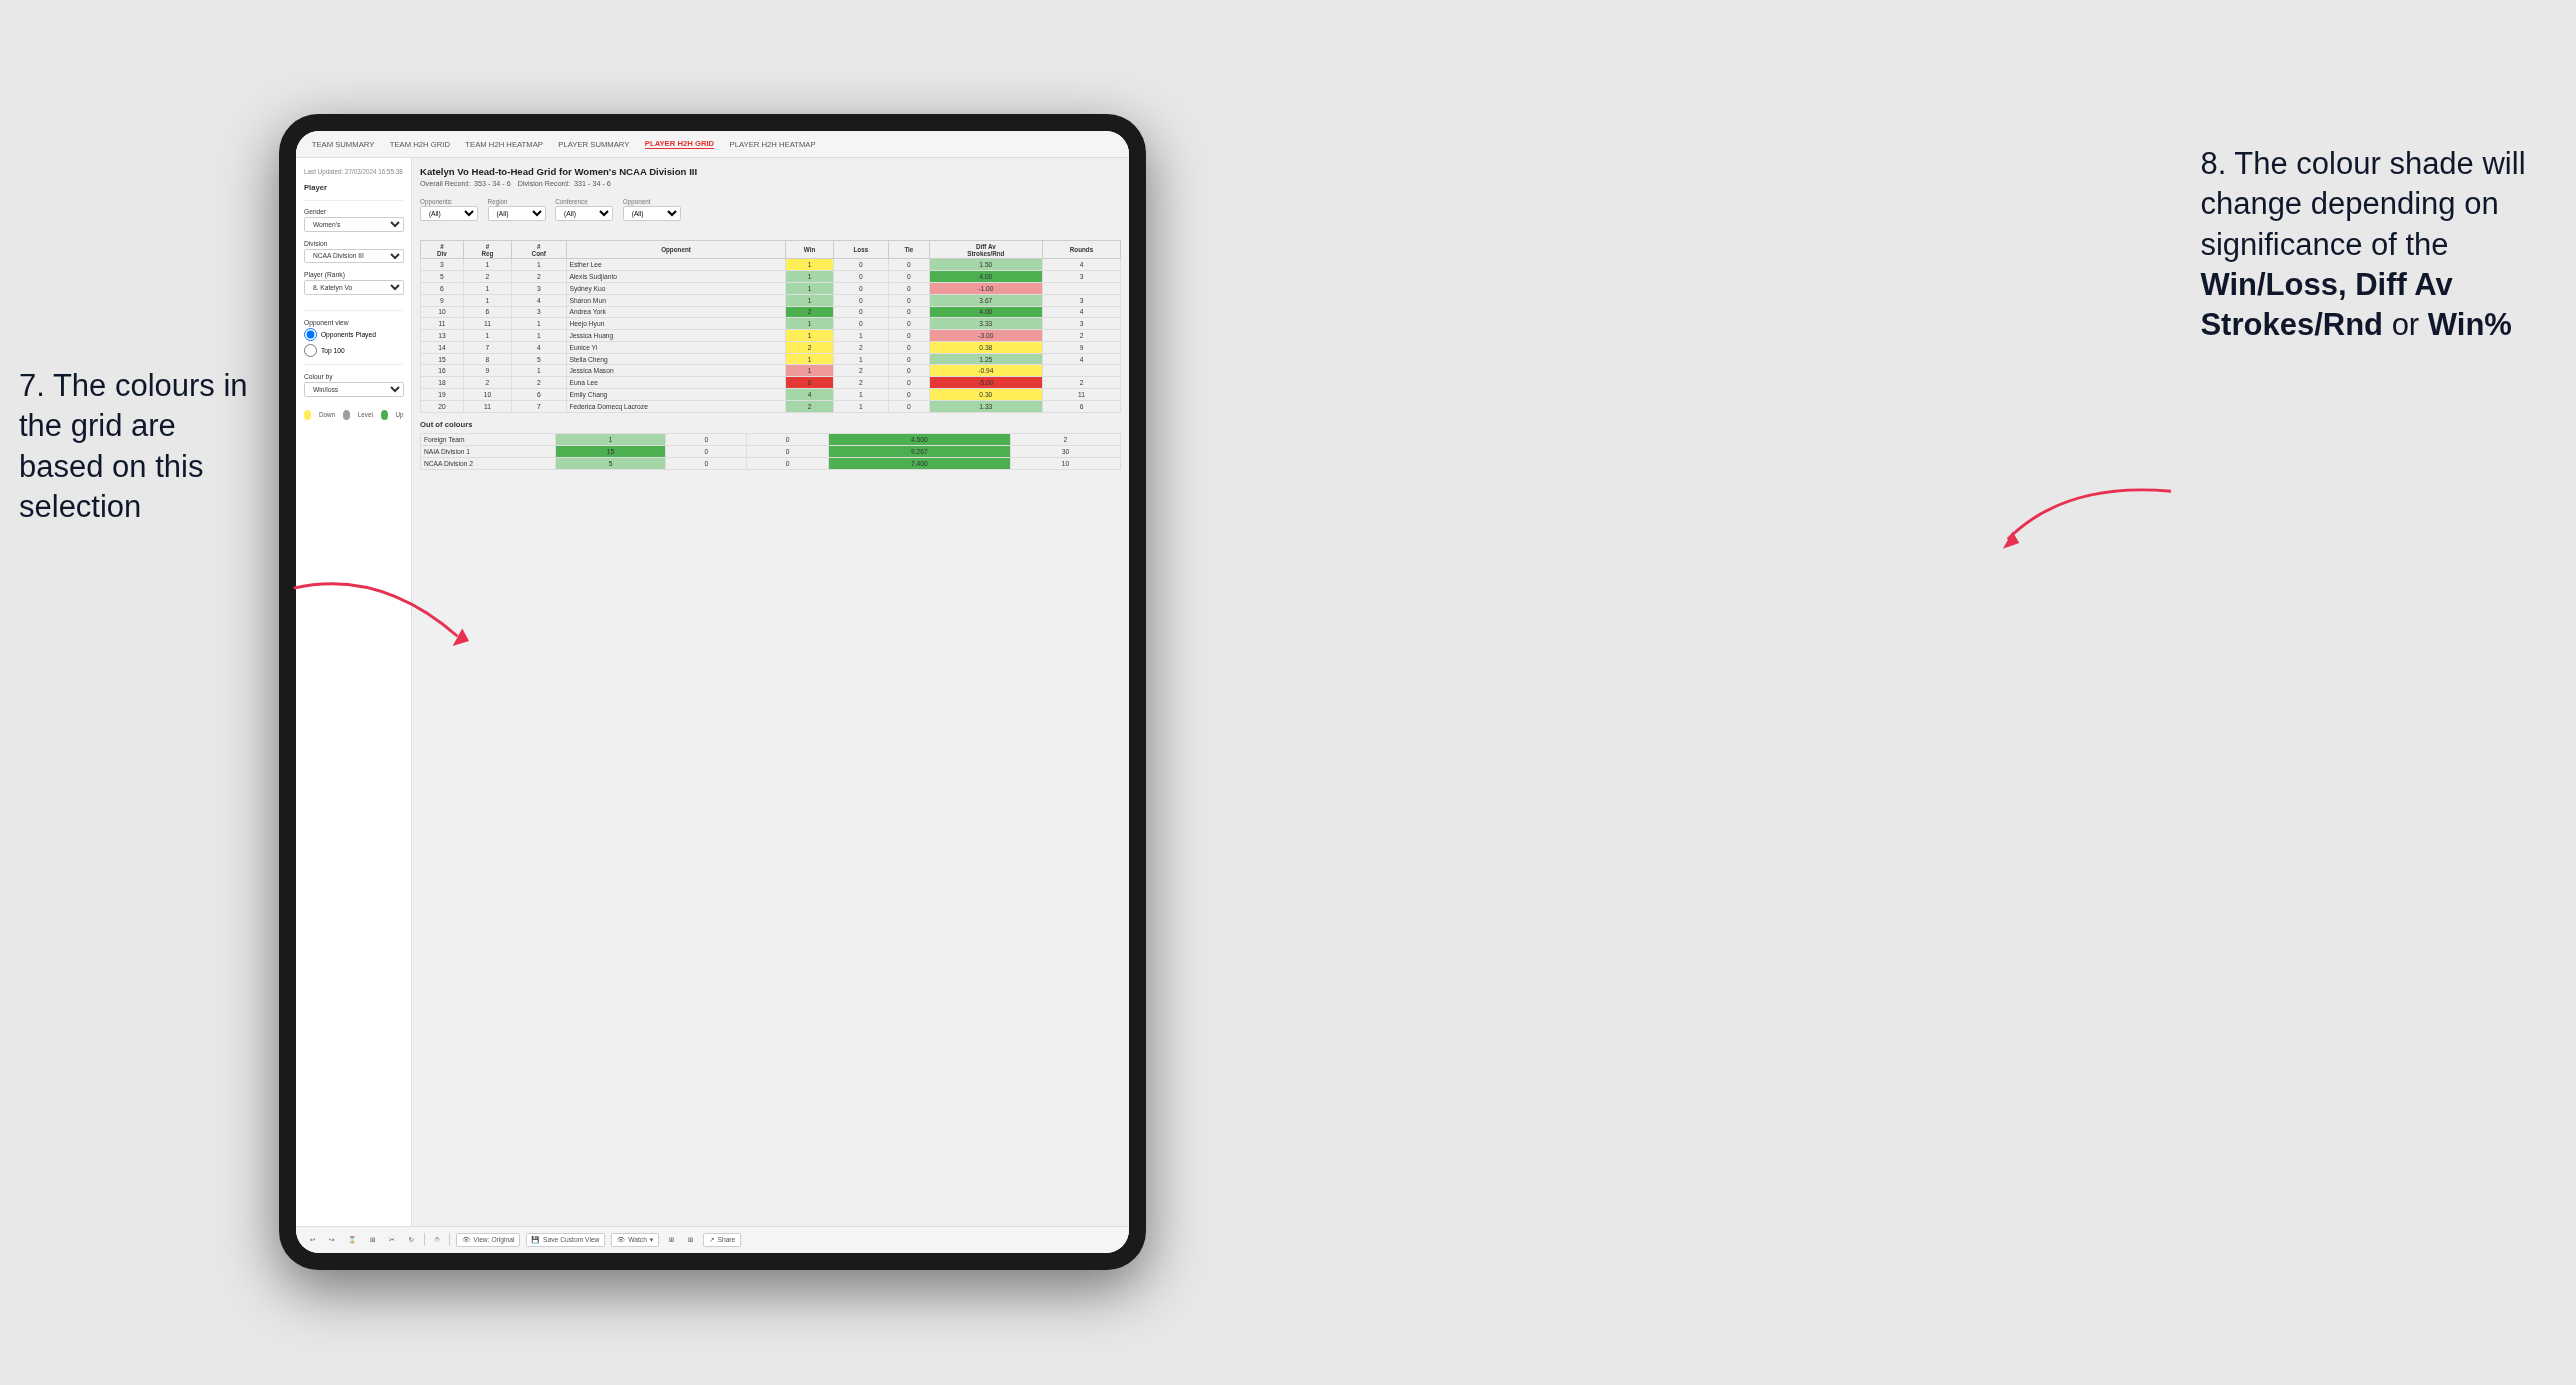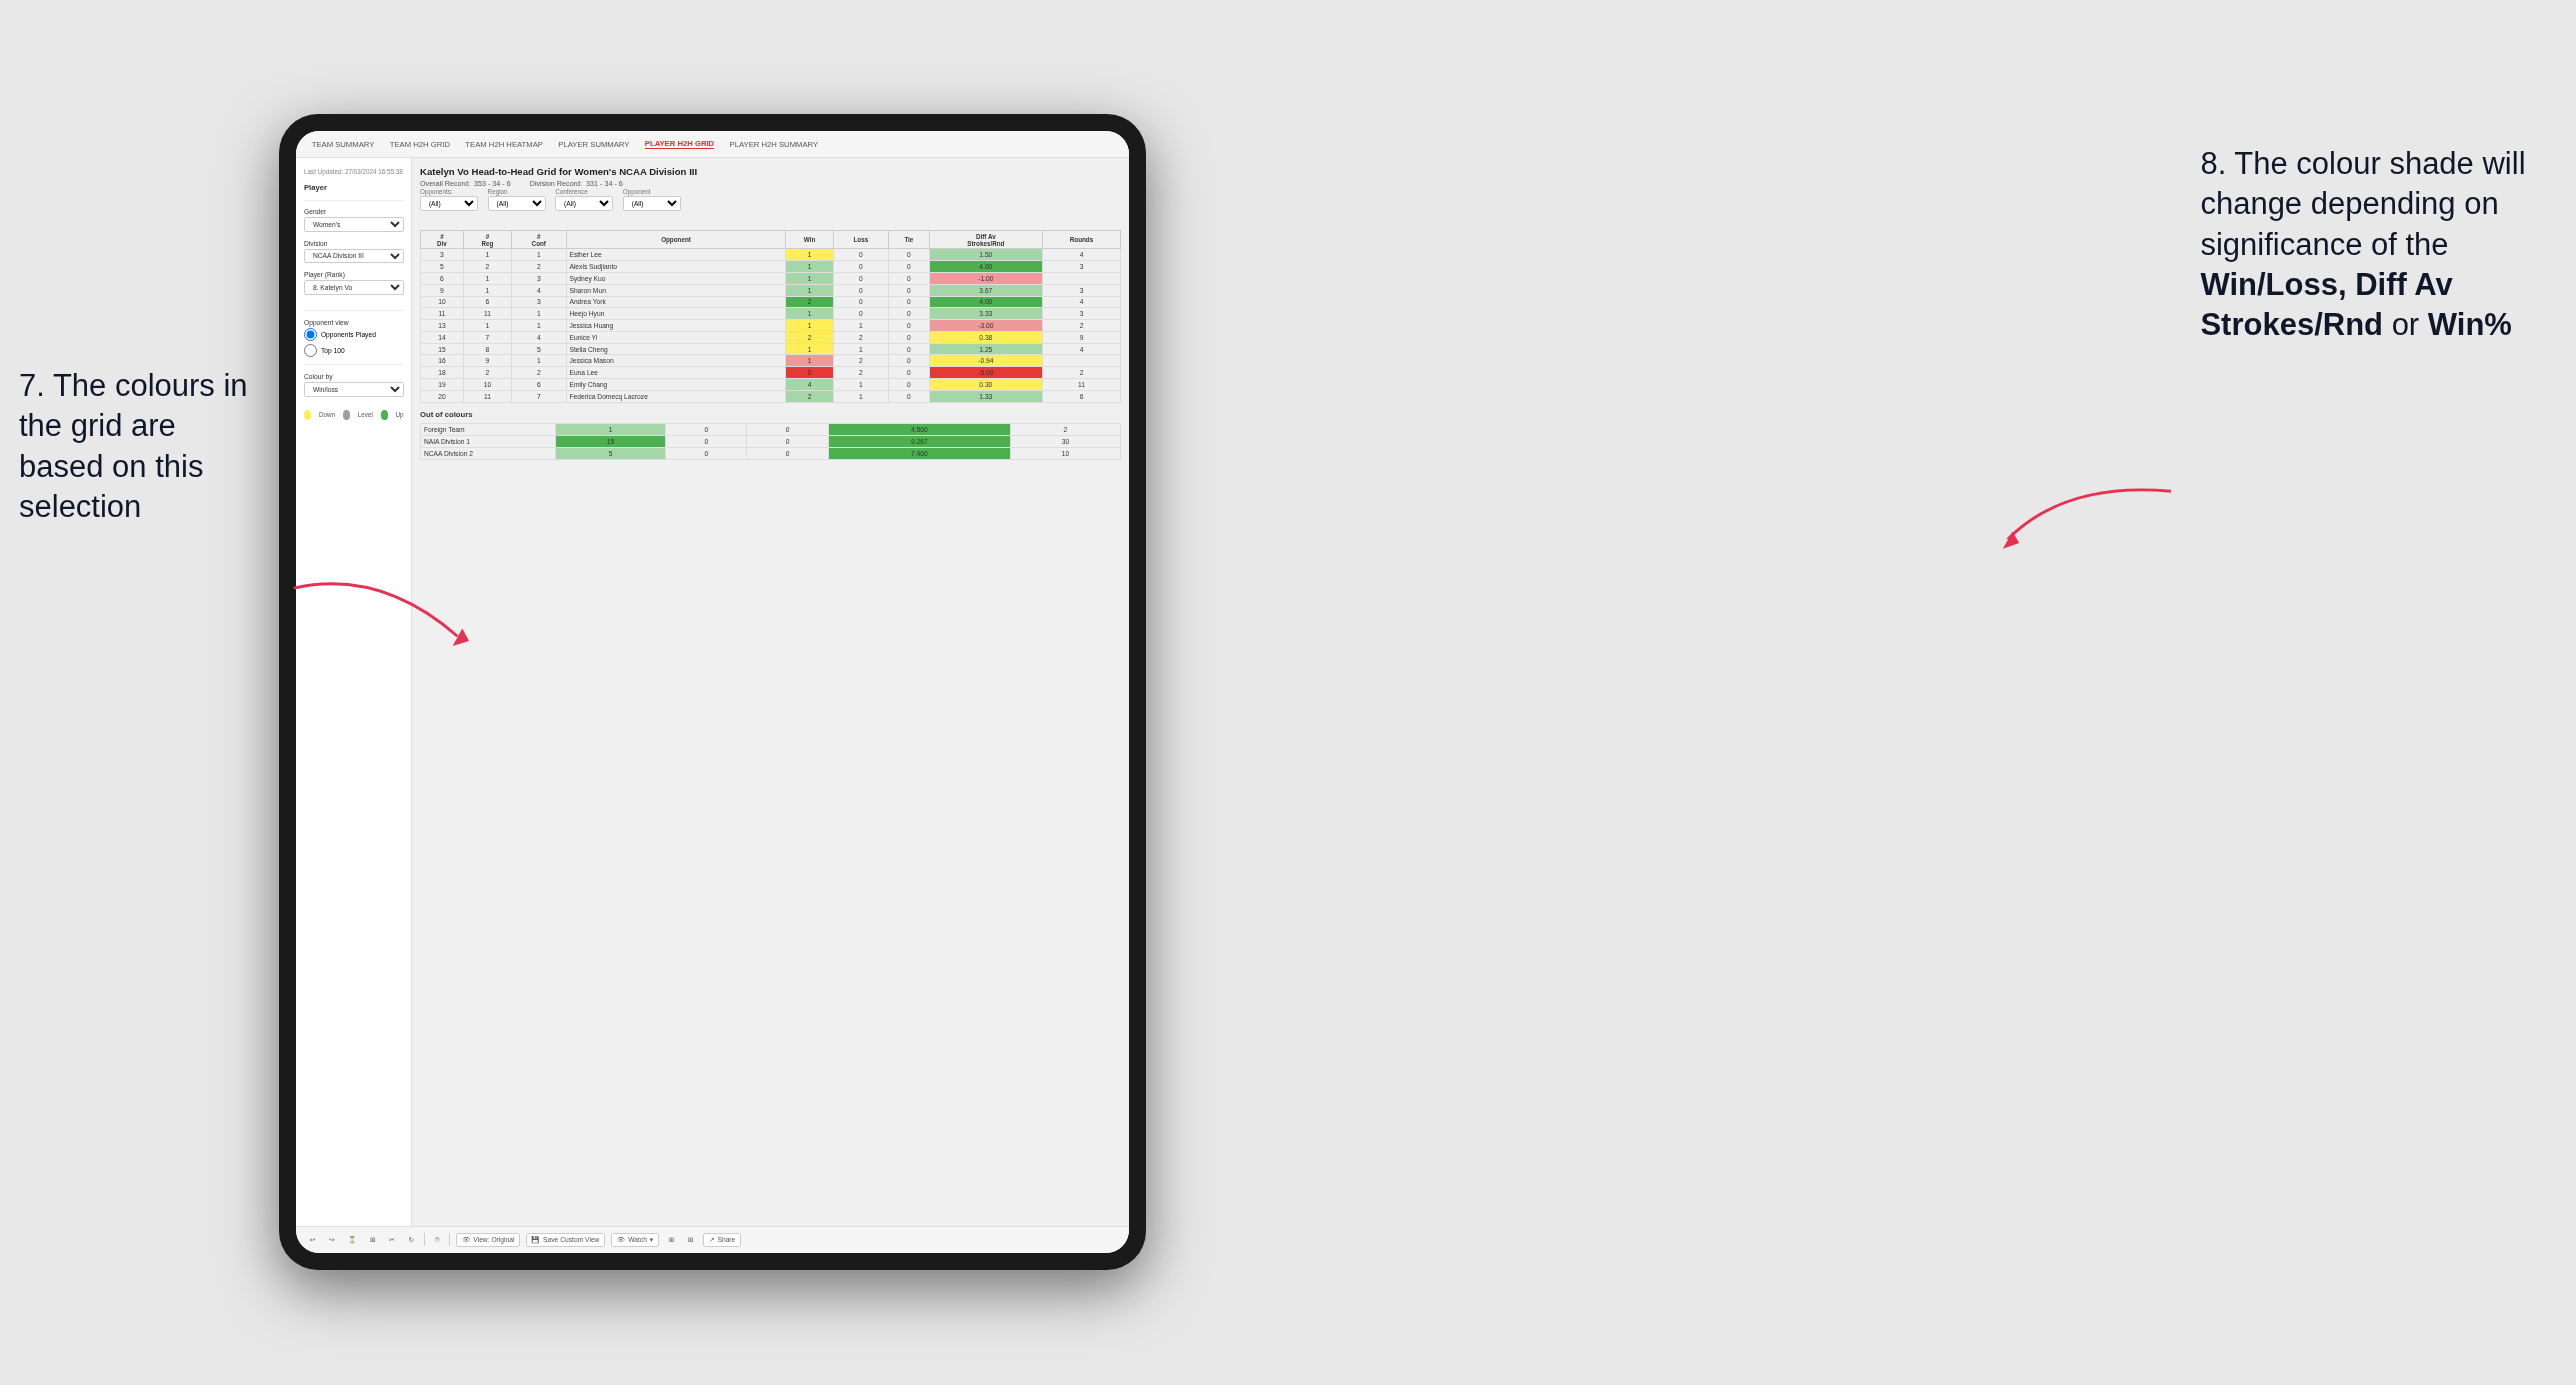--- a/index.html
+++ b/index.html
@@ -190,22 +190,22 @@
     .grid-title {
       font-size: 9.6px;
       font-weight: bold;
       color: #222;
       margin-bottom: 1.9px;
     }
     .grid-subtitle {
       font-size: 7.2px;
       color: #555;
       display: flex;
-      gap: 19px;
-      margin-bottom: 0;
+      gap: 7px;
+      margin-bottom: 10px;
     }
     .filters-row {
       display: flex;
       gap: 9.6px;
       margin-bottom: 19px;
       align-items: center;
     }
     .filter-group {
       display: flex;
       flex-direction: column;
@@ -351,21 +351,21 @@
 <div class="tablet-frame">
   <div class="tablet-screen">
 
 
     <div class="sub-nav">
       <span class="sub-nav-link">TEAM SUMMARY</span>
       <span class="sub-nav-link">TEAM H2H GRID</span>
       <span class="sub-nav-link">TEAM H2H HEATMAP</span>
       <span class="sub-nav-link">PLAYER SUMMARY</span>
       <span class="sub-nav-link active">PLAYER H2H GRID</span>
-      <span class="sub-nav-link">PLAYER H2H SUMMARY</span>
+      <span class="sub-nav-link">PLAYER H2H HEATMAP</span>
     </div>
 
     <div class="main-content">
 
       <div class="sidebar">
         <div class="sidebar-timestamp">Last Updated: 27/03/2024 16:55:38</div>
 
         <div class="sidebar-section-title">Player</div>
         <div class="sidebar-divider"></div>
 

